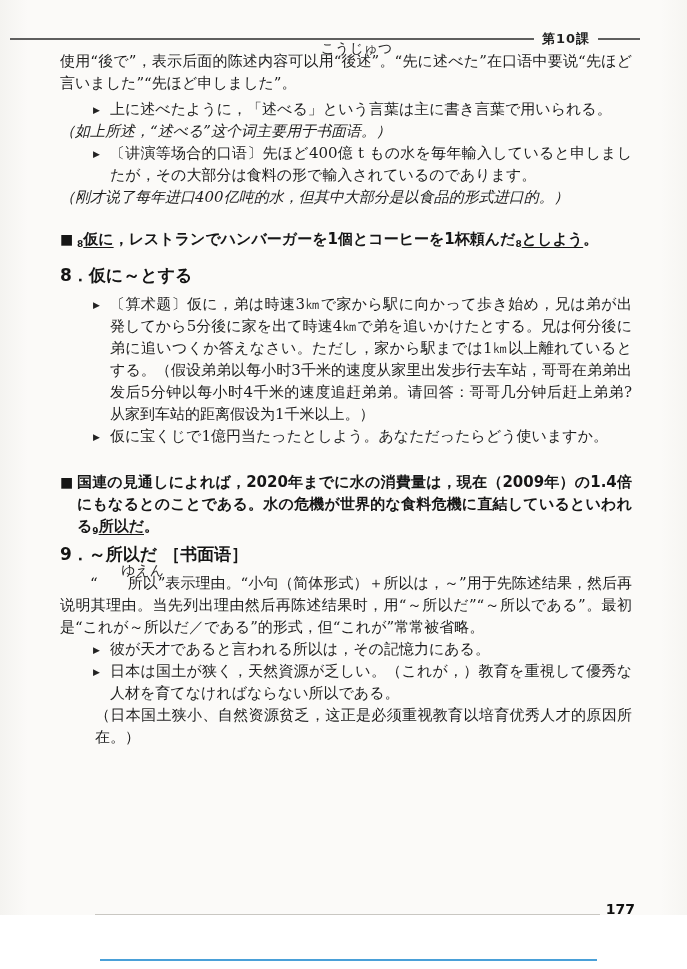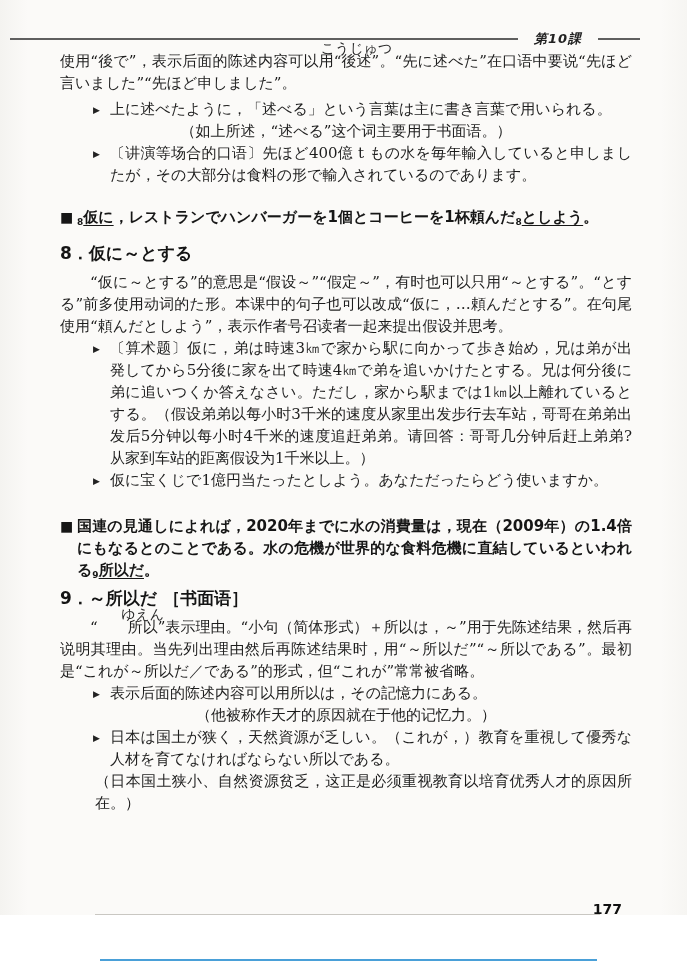--- a/index.html
+++ b/index.html
@@ -20,39 +20,39 @@
     position:absolute;left:0;top:915px;width:95px;height:30px;background:#f3f2ef;
   }
   .footer-area{
     position:absolute;left:0;top:915px;width:687px;height:54px;background:#ffffff;
   }
   .blue-line{
     position:absolute;left:100px;top:959px;width:497px;height:2px;background:#4aa0d8;
   }
   .header-rule{
     position:absolute;top:30px;left:10px;right:47px;
-    display:flex;align-items:center;gap:16px;font-style:italic;
+    display:flex;align-items:center;gap:8px;
   }
   .rule-seg{height:2px;background:#5f5f5f;flex:1;}
   .rule-seg.short{flex:0 0 42px;}
   .lesson-label{
     font-family:"DejaVu Sans",sans-serif;font-weight:bold;font-size:13px;color:#222;
     letter-spacing:1px;white-space:nowrap;
   }
   .content{
     position:absolute;left:60px;top:50px;width:572px;
     font-size:15px;line-height:22px;text-align:justify;
   }
   .para-indent{text-indent:2em;}
   .bullet{position:relative;padding-left:50px;}
   .bullet .marker{
     position:absolute;left:33px;top:1px;font-size:9px;
     font-family:"DejaVu Sans",sans-serif;color:#222;
   }
-  .trans-right{text-align:center;}
+  .trans-right{text-align:left;font-style:italic;}
   .trans-indent{padding-left:35px;}
   .model{
     position:relative;padding-left:17px;
     font-family:"DejaVu Sans",sans-serif;font-weight:bold;color:#161616;
   }
   .model .sq{position:absolute;left:0;top:0;font-size:14px;}
   .b{font-weight:normal;font-family:"DejaVu Sans",sans-serif;}
   .u{text-decoration:underline;text-underline-offset:3px;text-decoration-thickness:1px;}
   .sub{font-size:9px;vertical-align:-3px;font-family:"DejaVu Sans",sans-serif;}
   .h-num{
@@ -64,21 +64,21 @@
   .mt-model9{margin-top:24px;}
   .mt-h9{margin-bottom:6px;}
   .mb-intro{margin-bottom:4px;}
   .rw{position:relative;display:inline-block;line-height:inherit;}
   .rt{
     position:absolute;left:50%;top:-8px;transform:translateX(-50%);
     font-size:14px;line-height:1;color:#2a2a2a;white-space:nowrap;
     font-family:Liberation Serif, serif;font-weight:normal;
   }
   .pagenum{
-    position:absolute;top:901px;right:65px;
+    position:absolute;top:901px;right:52px;
     font-family:"DejaVu Sans",sans-serif;font-weight:bold;font-size:14px;color:#111;
   }
 </style>
 </head>
 <body>
 
 <div class="paper"></div>
 
 <div class="header-rule">
   <span class="rule-seg"></span>
@@ -95,27 +95,27 @@
   <div class="bullet">
     <span class="marker">▶</span>
     <span class="b">上に述べた</span><span>ように，「述べる」という言葉は主に書き言葉で用いられる。</span>
   </div>
   <div class="trans-right">（如上所述，“述べる”这个词主要用于书面语。）</div>
 
   <div class="bullet">
     <span class="marker">▶</span>
     <span>〔讲演等场合的口语〕</span><span class="b">先ほど</span><span>400億 t もの水を毎年輸入していると</span><span class="b">申しました</span><span>が，その大部分は食料の形で輸入されているのであります。</span>
   </div>
+  <div class="trans-right">（刚才说了每年进口400亿吨的水，但其中大部分是以食品的形式进口的。）</div>
 
   <div class="model mt-model8">
     <span class="sq">■</span><span class="sub">8</span><span class="u">仮に</span><span>，レストランでハンバーガーを1個とコーヒーを1杯頼んだ</span><span class="sub">8</span><span class="u">としよう</span><span>。</span>
   </div>
 
   <div class="h-num mt-h8">8．仮に～とする</div>
-  <div class="para-indent">“仮に～とする”的意思是“假设～”“假定～”，有时也可以只用“～とする”。“とする”前多使用动词的た形。本课中的句子也可以改成“仮に，…頼んだとする”。在句尾使用“頼んだとしよう”，表示作者号召读者一起来提出假设并思考。</div>
 
   <div class="bullet">
     <span class="marker">▶</span>
     <span>〔算术题〕</span><span class="b">仮に</span><span>，弟は時速3㎞で家から駅に向かって歩き始め，兄は弟が出発してから5分後に家を出て時速4㎞で弟を追いかけた</span><span class="b">とする</span><span>。兄は何分後に弟に追いつくか答えなさい。ただし，家から駅までは1㎞以上離れている</span><span class="b">とする</span><span>。（假设弟弟以每小时3千米的速度从家里出发步行去车站，哥哥在弟弟出发后5分钟以每小时4千米的速度追赶弟弟。请回答：哥哥几分钟后赶上弟弟? 从家到车站的距离假设为1千米以上。）</span>
   </div>
 
   <div class="bullet">
     <span class="marker">▶</span>
     <span class="b">仮に</span><span>宝くじで1億円当たった</span><span class="b">としよう</span><span>。あなただったらどう使いますか。</span>
   </div>
@@ -124,23 +124,22 @@
     <span class="sq">■</span><span>国連の見通しによれば，2020年までに水の消費量は，現在（2009年）の1.4倍にもなるとのことである。水の危機が世界的な食料危機に直結しているといわれる</span><span class="sub">9</span><span class="u">所以だ</span><span>。</span>
   </div>
 
   <div class="h-num mt-h9">9．～所以だ ［书面语］</div>
   <div class="para-indent">
     <span>“</span><span class="rw"><span>所以</span><span class="rt">ゆえん</span></span><span>”表示理由。“小句（简体形式）＋所以は，～”用于先陈述结果，然后再说明其理由。当先列出理由然后再陈述结果时，用“～所以だ”“～所以である”。最初是“これが～所以だ／である”的形式，但“これが”常常被省略。</span>
   </div>
 
   <div class="bullet">
     <span class="marker">▶</span>
-    <span>表示后面的陈述内容可以用</span><span class="b">所以は</span><span>，その記憶力にある。</span>
+    <span>彼が天才であると言われる</span><span class="b">所以は</span><span>，その記憶力にある。</span>
   </div>
-  <div class="trans-right">（他被称作天才的原因就在于他的记忆力。）</div>
 
   <div class="bullet">
     <span class="marker">▶</span>
     <span>日本は国土が狭く，天然資源が乏しい。（</span><span class="b">これが</span><span>，）教育を重視して優秀な人材を育てなければならない</span><span class="b">所以である</span><span>。</span>
   </div>
   <div class="trans-indent">（日本国土狭小、自然资源贫乏，这正是必须重视教育以培育优秀人才的原因所在。）</div>
 
 </div>
 
 <div class="pagenum">177</div>

